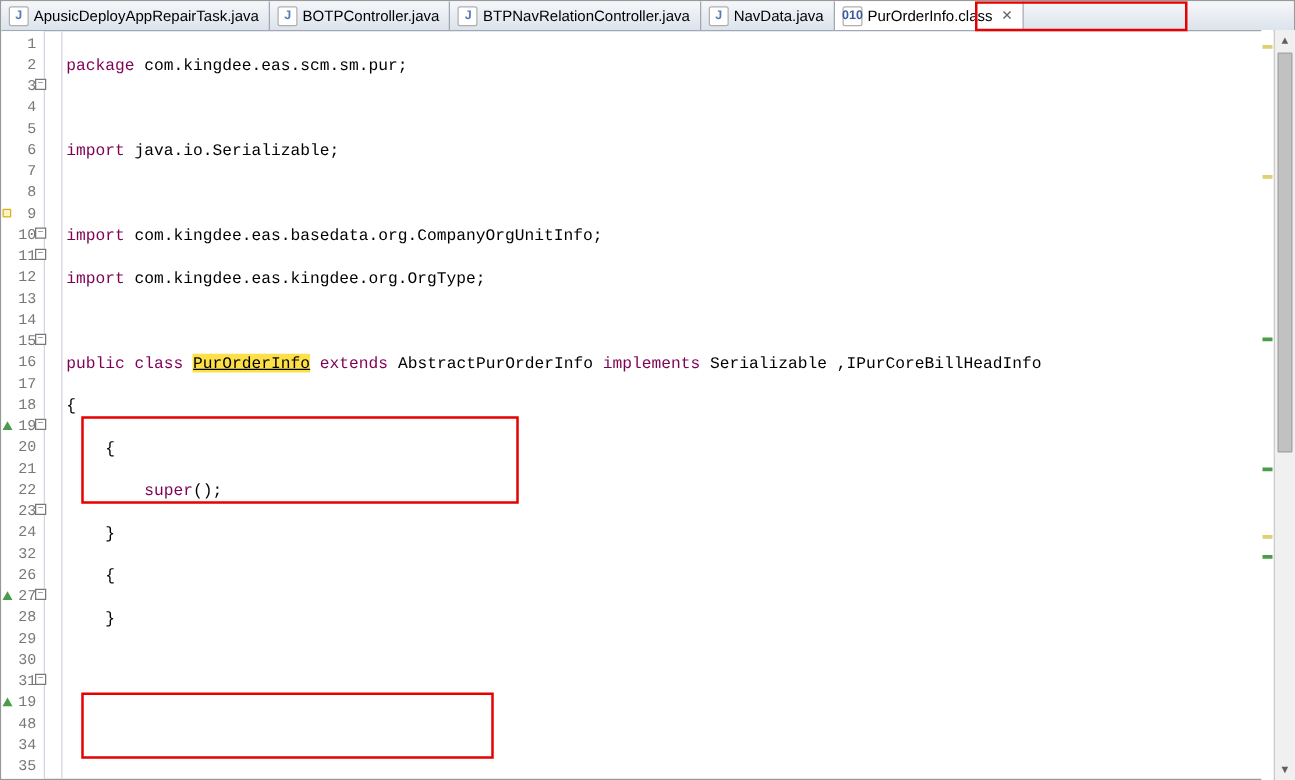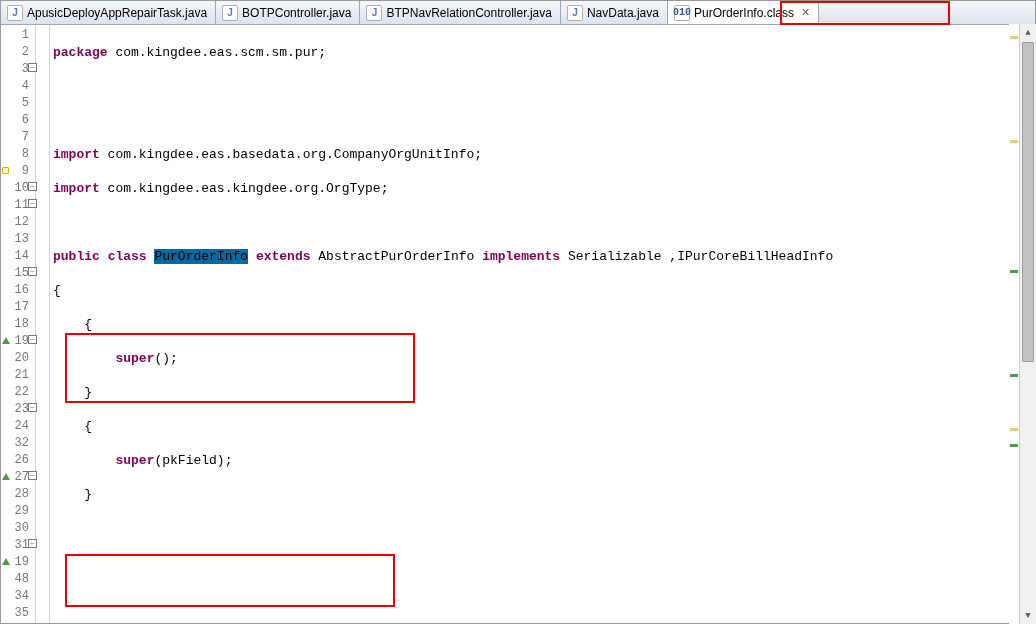--- a/index.html
+++ b/index.html
@@ -47,21 +47,20 @@
   color: #5a7ab5;
   font-weight: bold;
   border-radius: 2px;
 }
 .icon-class {
   background: #fff;
   border: 1px solid #b0b0b0;
   color: #3c5a99;
   font-weight: bold;
   border-radius: 2px;
-  font-family: Liberation Mono, monospace;
 }
 .close-x {
   color: #666;
   font-size: 11px;
   margin-left: 3px;
 }
 .red-tab-box {
   position: absolute;
   top: 0;
   height: 24px;
@@ -102,22 +101,22 @@
 }
 .code {
   flex: 1;
   line-height: 17px;
   padding-top: 2px;
   padding-left: 3px;
   white-space: pre;
   position: relative;
 }
 .code .line { height: 17px; }
-.kw { color: #7f0055; font-weight: bold; }
-.hl { background: #0369a1; }
+.kw { color: #7f0055; font-weight: normal; }
+.hl { background: #fde047; text-decoration: underline; }
 .red-box {
   position: absolute;
   border: 2px solid #e60000;
   pointer-events: none;
 }
 .scrollbar-v {
   position: absolute;
   right: 0;
   top: 24px;
   bottom: 0;
@@ -217,31 +216,31 @@
     <div class="ln">48</div>
     <div class="ln">34</div>
     <div class="ln">35</div>
   </div>
   <div class="gutter-sep"></div>
   <div class="gutter-sep2"></div>
 
   <div class="code">
 <div class="line"><span class="kw">package</span><span> com.kingdee.eas.scm.sm.pur;</span></div>
 <div class="line"></div>
+<div class="line"><span class="kw">import</span><span> java.io.Serializable;</span></div>
 <div class="line"></div>
 <div class="line"><span class="kw">import</span><span> com.kingdee.eas.basedata.org.CompanyOrgUnitInfo;</span></div>
 <div class="line"><span class="kw">import</span><span> com.kingdee.eas.kingdee.org.OrgType;</span></div>
 <div class="line"></div>
 <div class="line"><span class="kw">public</span> <span class="kw">class</span> <span class="hl">PurOrderInfo</span> <span class="kw">extends</span><span> AbstractPurOrderInfo </span><span class="kw">implements</span><span> Serializable ,IPurCoreBillHeadInfo</span></div>
 <div class="line">{</div>
 <div class="line">    {</div>
 <div class="line">        <span class="kw">super</span><span>();</span></div>
 <div class="line">    }</div>
 <div class="line">    {</div>
-<div class="line">        <span class="kw">super</span><span>(pkField);</span></div>
 <div class="line">    }</div>
 
 
 
 
 
 
 
 
 

